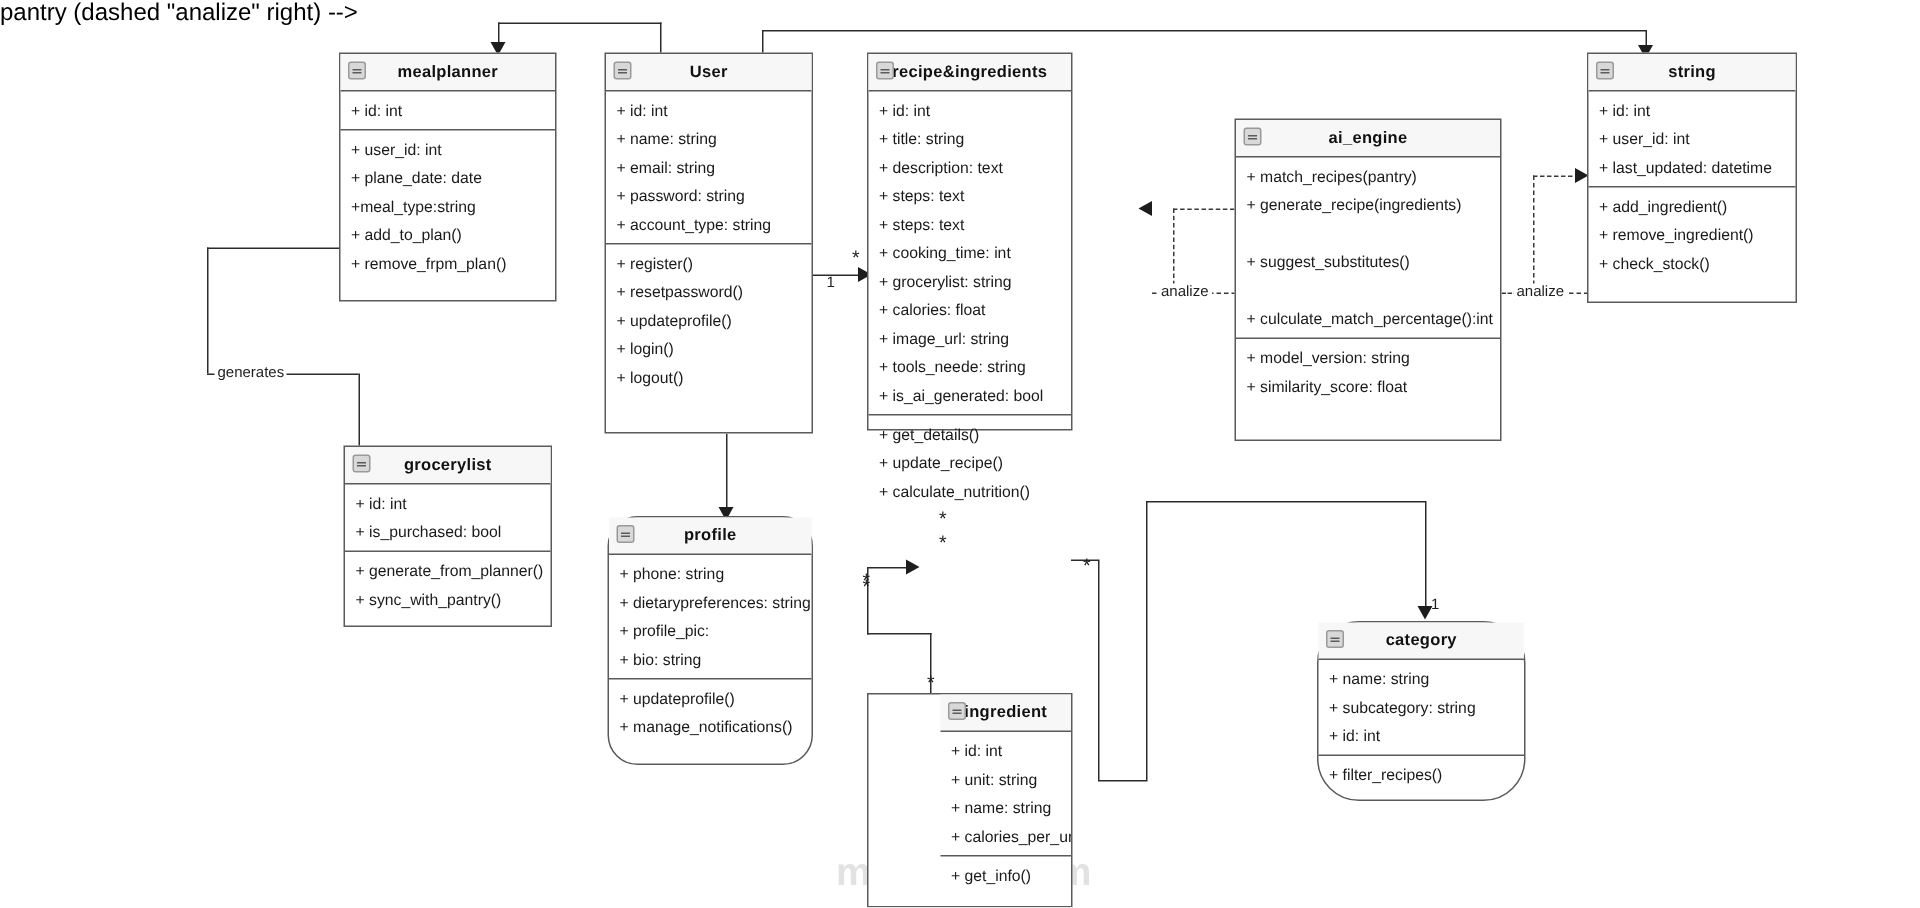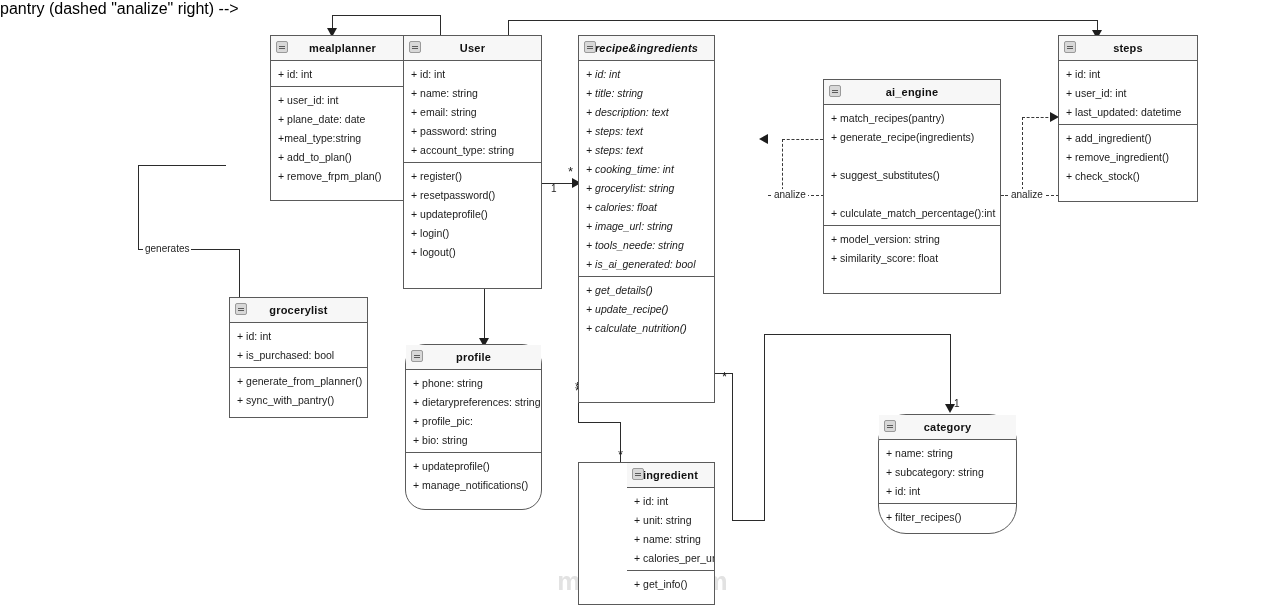--- a/index.html
+++ b/index.html
@@ -176,21 +176,21 @@
   <div class="mult" style="left:954px;top:398px;">1</div>
 
   
   <div class="mult star" style="left:626px;top:342px;">*</div>
   <div class="mult star" style="left:626px;top:358px;">*</div>
   <div class="mult star" style="left:575px;top:387px;">*</div>
 
   
 
   
-  <div class="uml" style="left:226px;top:35px;width:145px;height:166px;margin-left:44px;">
+  <div class="uml" style="left:226px;top:35px;width:145px;height:166px;">
     <div class="hdr">
       <span class="collapse-icon"></span>
       <span class="title">mealplanner</span>
     </div>
     <div class="sect">
       <div class="row">+ id: int</div>
     </div>
     <div class="sect">
       <div class="row">+ user_id: int</div>
       <div class="row">+ plane_date: date</div>
@@ -216,21 +216,21 @@
     <div class="sect">
       <div class="row">+ register()</div>
       <div class="row">+ resetpassword()</div>
       <div class="row">+ updateprofile()</div>
       <div class="row">+ login()</div>
       <div class="row">+ logout()</div>
     </div>
   </div>
 
   
-  <div class="uml" style="left:578px;top:35px;width:137px;height:368px;font-style:italic;">
+  <div class="uml" style="left:578px;top:35px;width:137px;height:252px;">
     <div class="hdr">
       <span class="collapse-icon"></span>
       <span class="title">recipe&amp;ingredients</span>
     </div>
     <div class="sect">
       <div class="row">+ id: int</div>
       <div class="row">+ title: string</div>
       <div class="row">+ description: text</div>
       <div class="row">+ steps: text</div>
       <div class="row">+ steps: text</div>
@@ -265,21 +265,21 @@
     <div class="sect">
       <div class="row">+ model_version: string</div>
       <div class="row">+ similarity_score: float</div>
     </div>
   </div>
 
   
   <div class="uml" style="left:1058px;top:35px;width:140px;height:167px;">
     <div class="hdr">
       <span class="collapse-icon"></span>
-      <span class="title">steps</span>
+      <span class="title">string</span>
     </div>
     <div class="sect">
       <div class="row">+ id: int</div>
       <div class="row">+ user_id: int</div>
       <div class="row">+ last_updated: datetime</div>
     </div>
     <div class="sect">
       <div class="row">+ add_ingredient()</div>
       <div class="row">+ remove_ingredient()</div>
       <div class="row">+ check_stock()</div>

